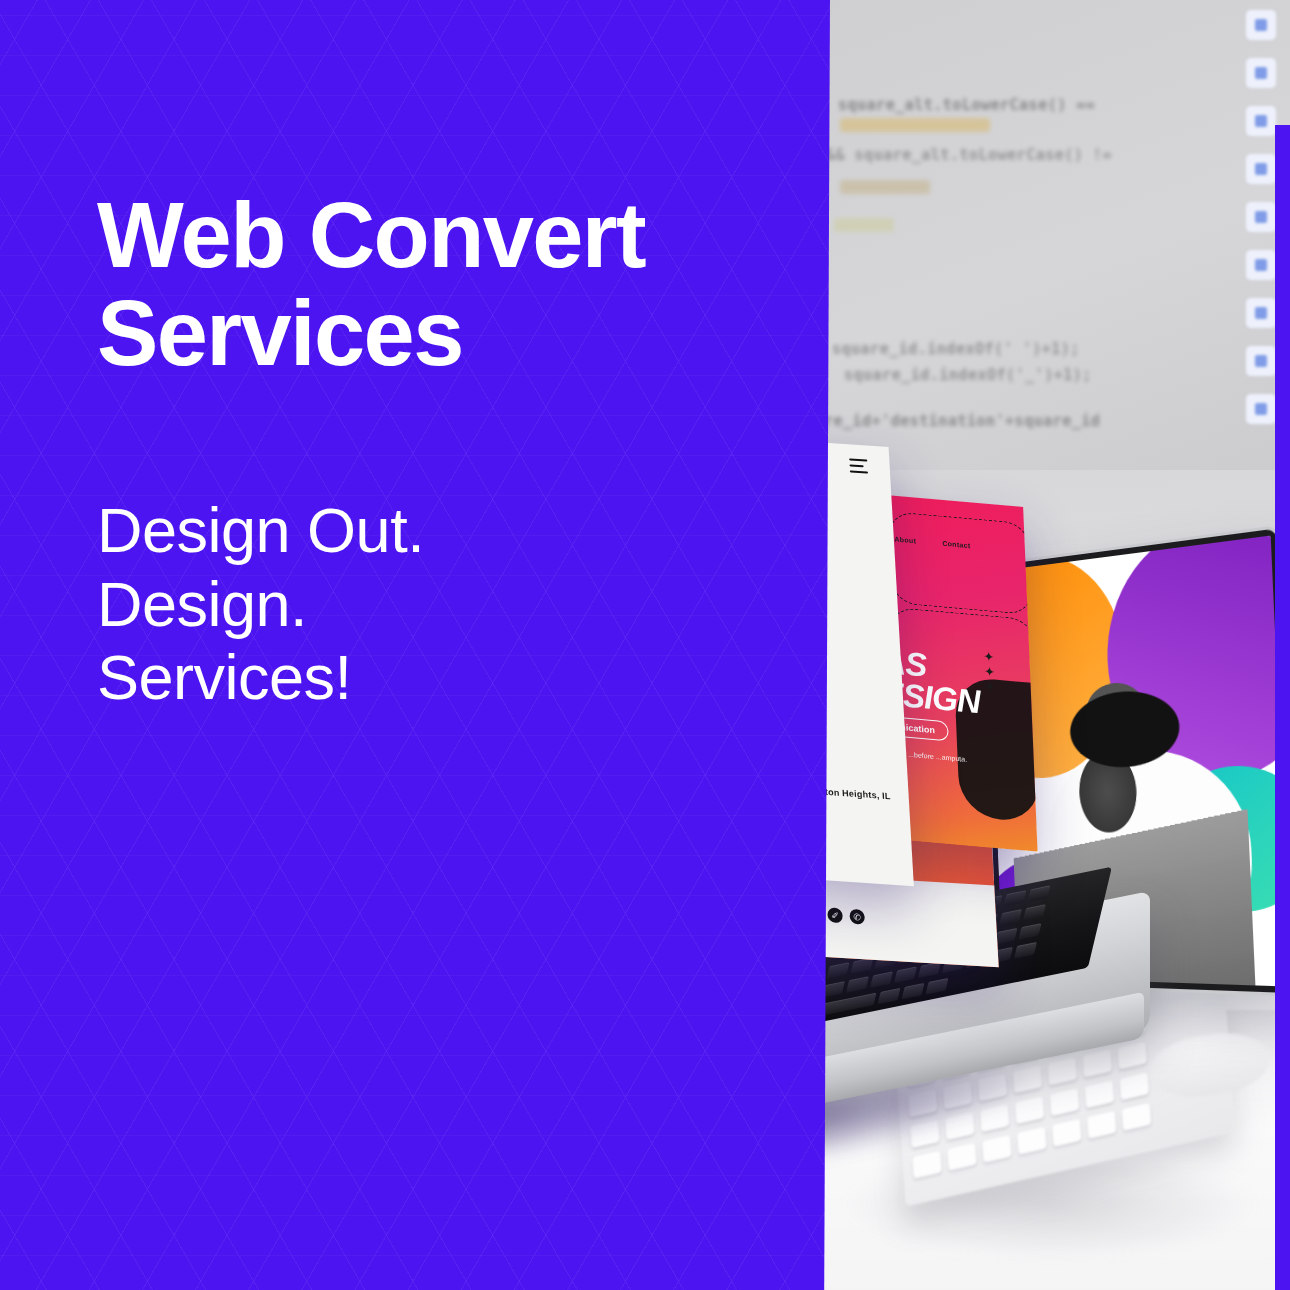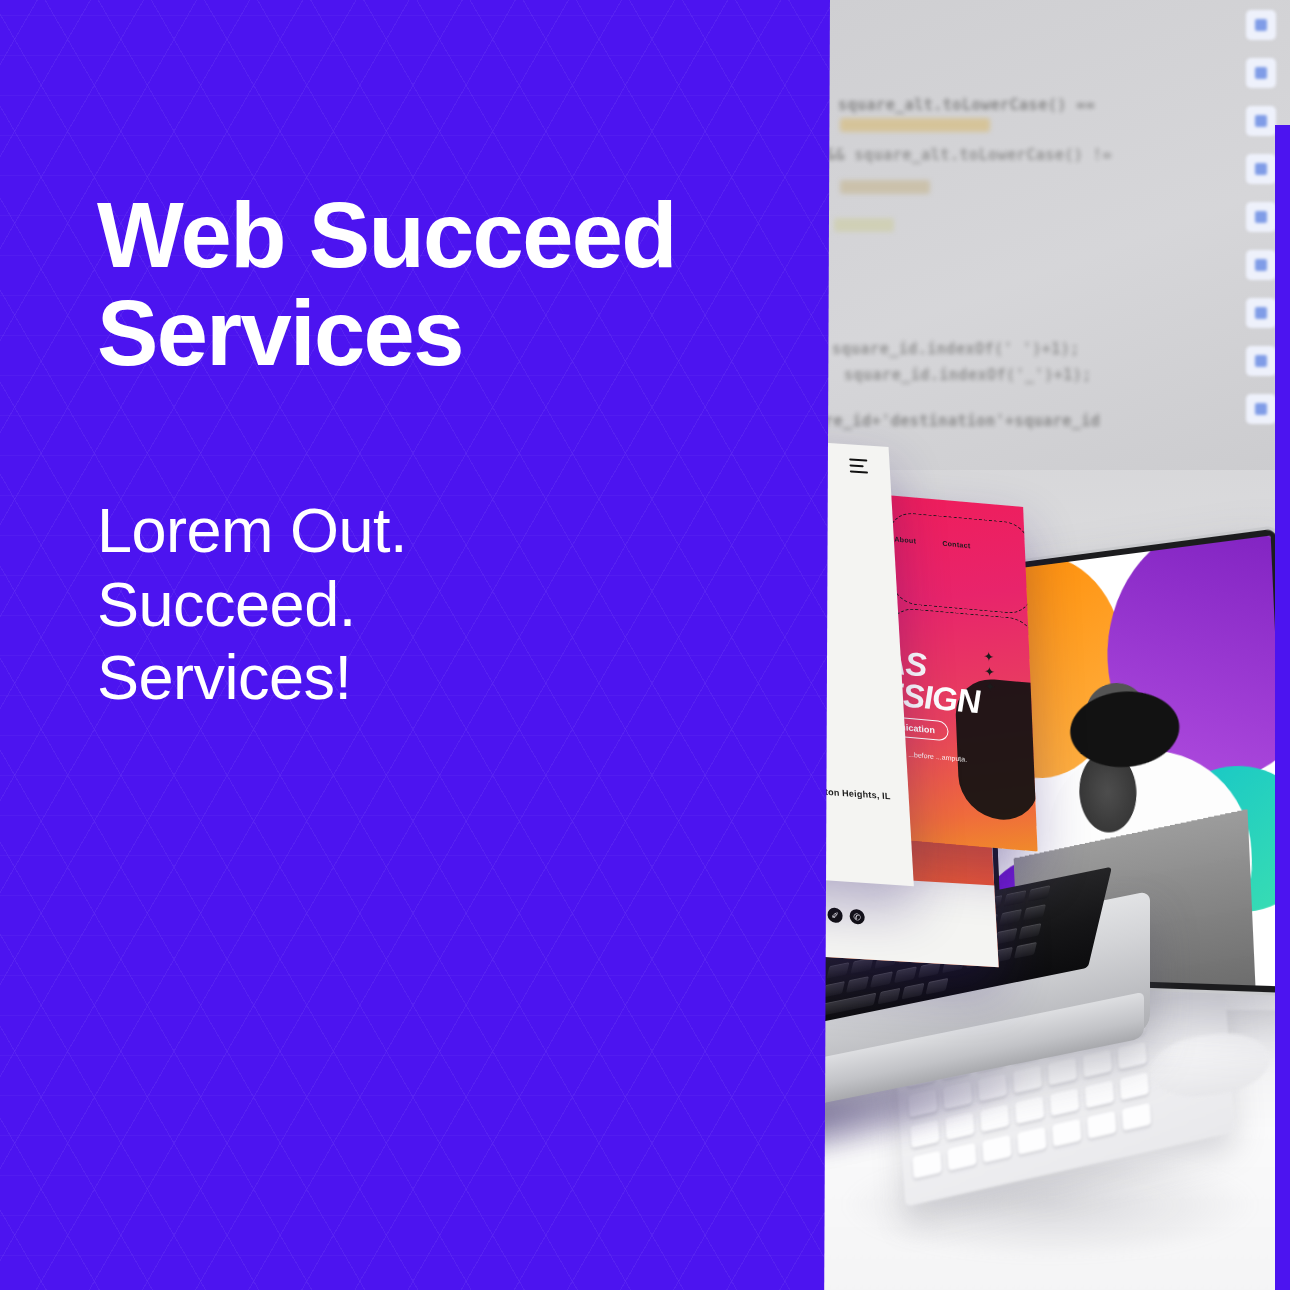--- a/index.html
+++ b/index.html
@@ -544,24 +544,24 @@
       <span class="soc">✆</span>
     </div>
   </div>
 
   <div class="purple-main">
     <div class="purple-texture"></div>
   </div>
   <div class="purple-strip"></div>
 
   <div class="headline">
-    <div>Web Succeed</div>
+    <div>Web Convert</div>
     <div>Services</div>
   </div>
 
   <div class="subhead">
-    <div>Lorem Out.</div>
-    <div>Succeed.</div>
+    <div>Design Out.</div>
+    <div>Design.</div>
     <div>Services!</div>
   </div>
 
 
 </div>
 
 </body></html>

